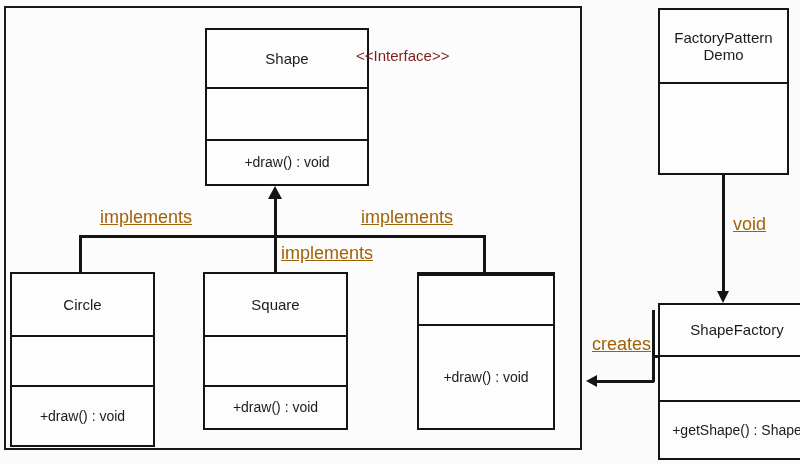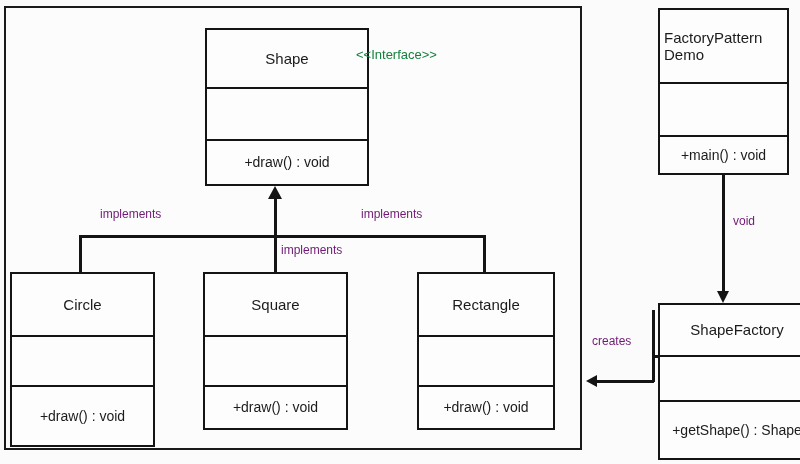--- a/index.html
+++ b/index.html
@@ -35,21 +35,21 @@
     border: 2.5px solid #141414;
     background: #fdfdfd;
     display: flex;
     flex-direction: column;
   }
   .uml-compartment {
     box-sizing: border-box;
     display: flex;
     align-items: center;
     justify-content: center;
-    text-align: left;
+    text-align: center;
     color: #1b1b1b;
     padding: 0 4px;
     overflow: hidden;
   }
   .uml-compartment.name {
     font-size: 15px;
     line-height: 1.15;
   }
   .uml-compartment.attrs {
     border-top: 2.5px solid #141414;
@@ -96,29 +96,30 @@
     width: 0;
     height: 0;
     border-top: 6px solid transparent;
     border-bottom: 6px solid transparent;
     border-right: 11px solid #141414;
   }
 
   
   .edge-label {
     position: absolute;
-    font-size: 12px;
-    color: #701a75;
+    font-size: 18px;
+    color: #a16207;
     white-space: nowrap;
     background: transparent;
+    text-decoration: underline;
   }
   .stereotype {
     position: absolute;
-    font-size: 13px;
-    color: #15803d;
+    font-size: 15px;
+    color: #7f1d1d;
     white-space: nowrap;
   }
 </style>
 </head>
 <body>
 
 <div id="canvas">
 
   <div class="outer-frame"></div>
 
@@ -149,29 +150,27 @@
     <div class="uml-compartment ops" style="flex:1;">+draw() : void</div>
   </div>
 
   <div class="uml-class" style="left:203px; top:272px; width:145px; height:158px;">
     <div class="uml-compartment name" style="height:61px;">Square</div>
     <div class="uml-compartment attrs" style="height:50px;"></div>
     <div class="uml-compartment ops" style="flex:1;">+draw() : void</div>
   </div>
 
   <div class="uml-class" style="left:417px; top:272px; width:138px; height:158px;">
-    <div class="uml-compartment name" style="height:61px;">Rectangle</div>
     <div class="uml-compartment attrs" style="height:50px;"></div>
     <div class="uml-compartment ops" style="flex:1;">+draw() : void</div>
   </div>
 
   <div class="uml-class" style="left:658px; top:8px; width:131px; height:167px;">
     <div class="uml-compartment name" style="height:72px;">FactoryPattern Demo</div>
     <div class="uml-compartment attrs" style="height:53px;"></div>
-    <div class="uml-compartment ops" style="flex:1;">+main() : void</div>
   </div>
 
   <div class="edge-v" style="left:722px; top:175px; height:116px;"></div>
   <div class="arrowhead-down" style="left:717px; top:291px;"></div>
   <div class="edge-label" style="left:733px; top:214px;">void</div>
 
   <div class="uml-class" style="left:658px; top:303px; width:158px; height:157px;">
     <div class="uml-compartment name" style="height:50px;">ShapeFactory</div>
     <div class="uml-compartment attrs" style="height:45px;"></div>
     <div class="uml-compartment ops" style="flex:1;">+getShape() : Shape</div>

